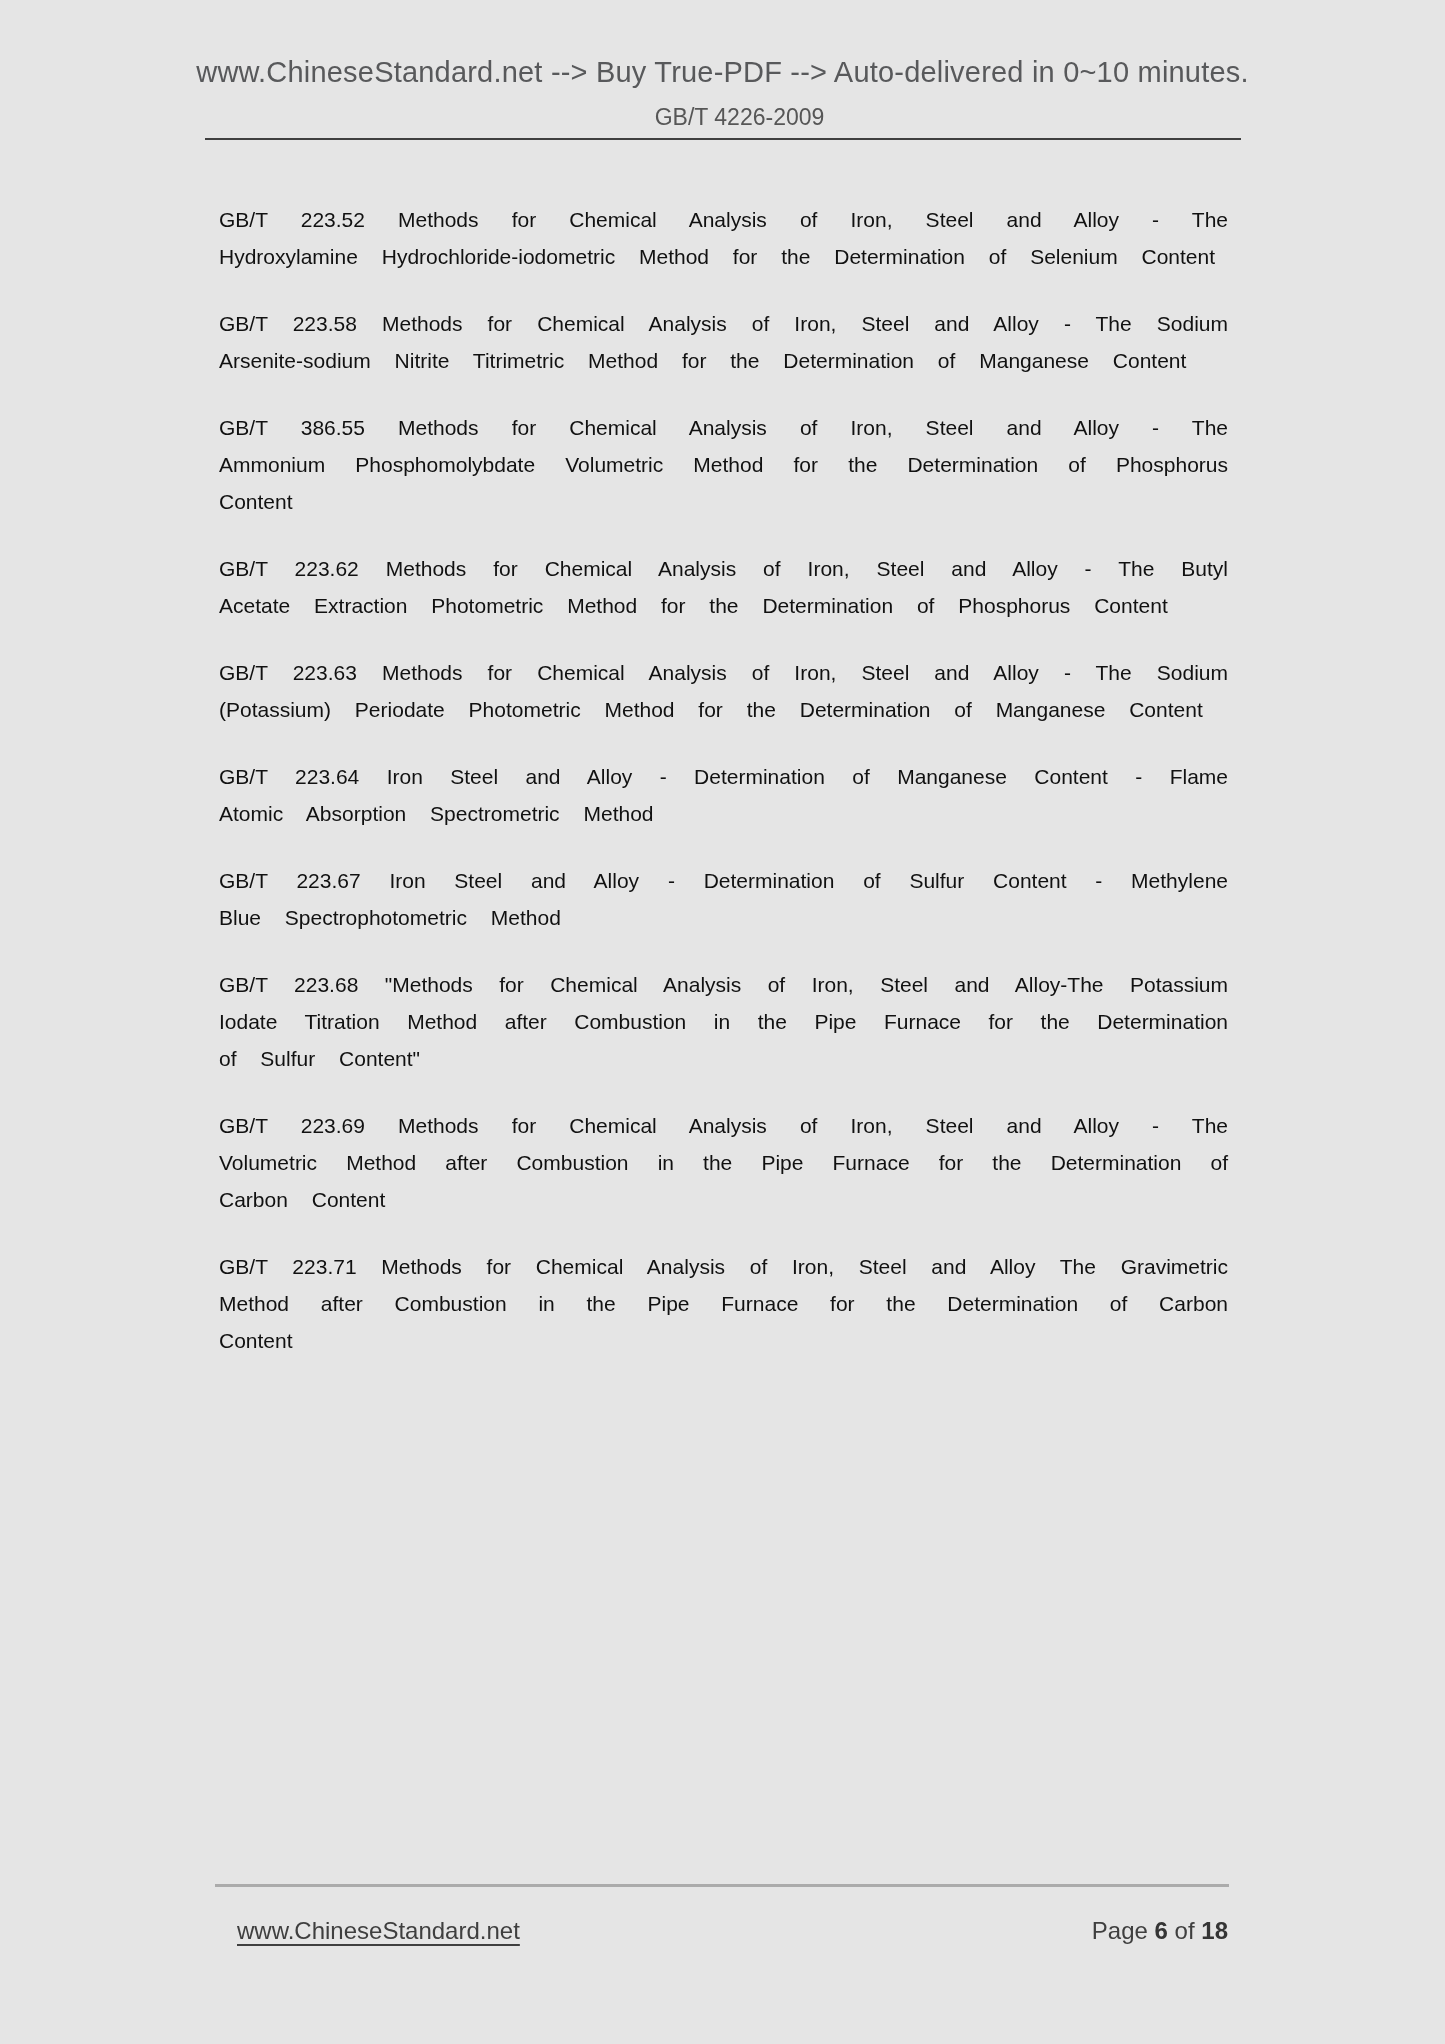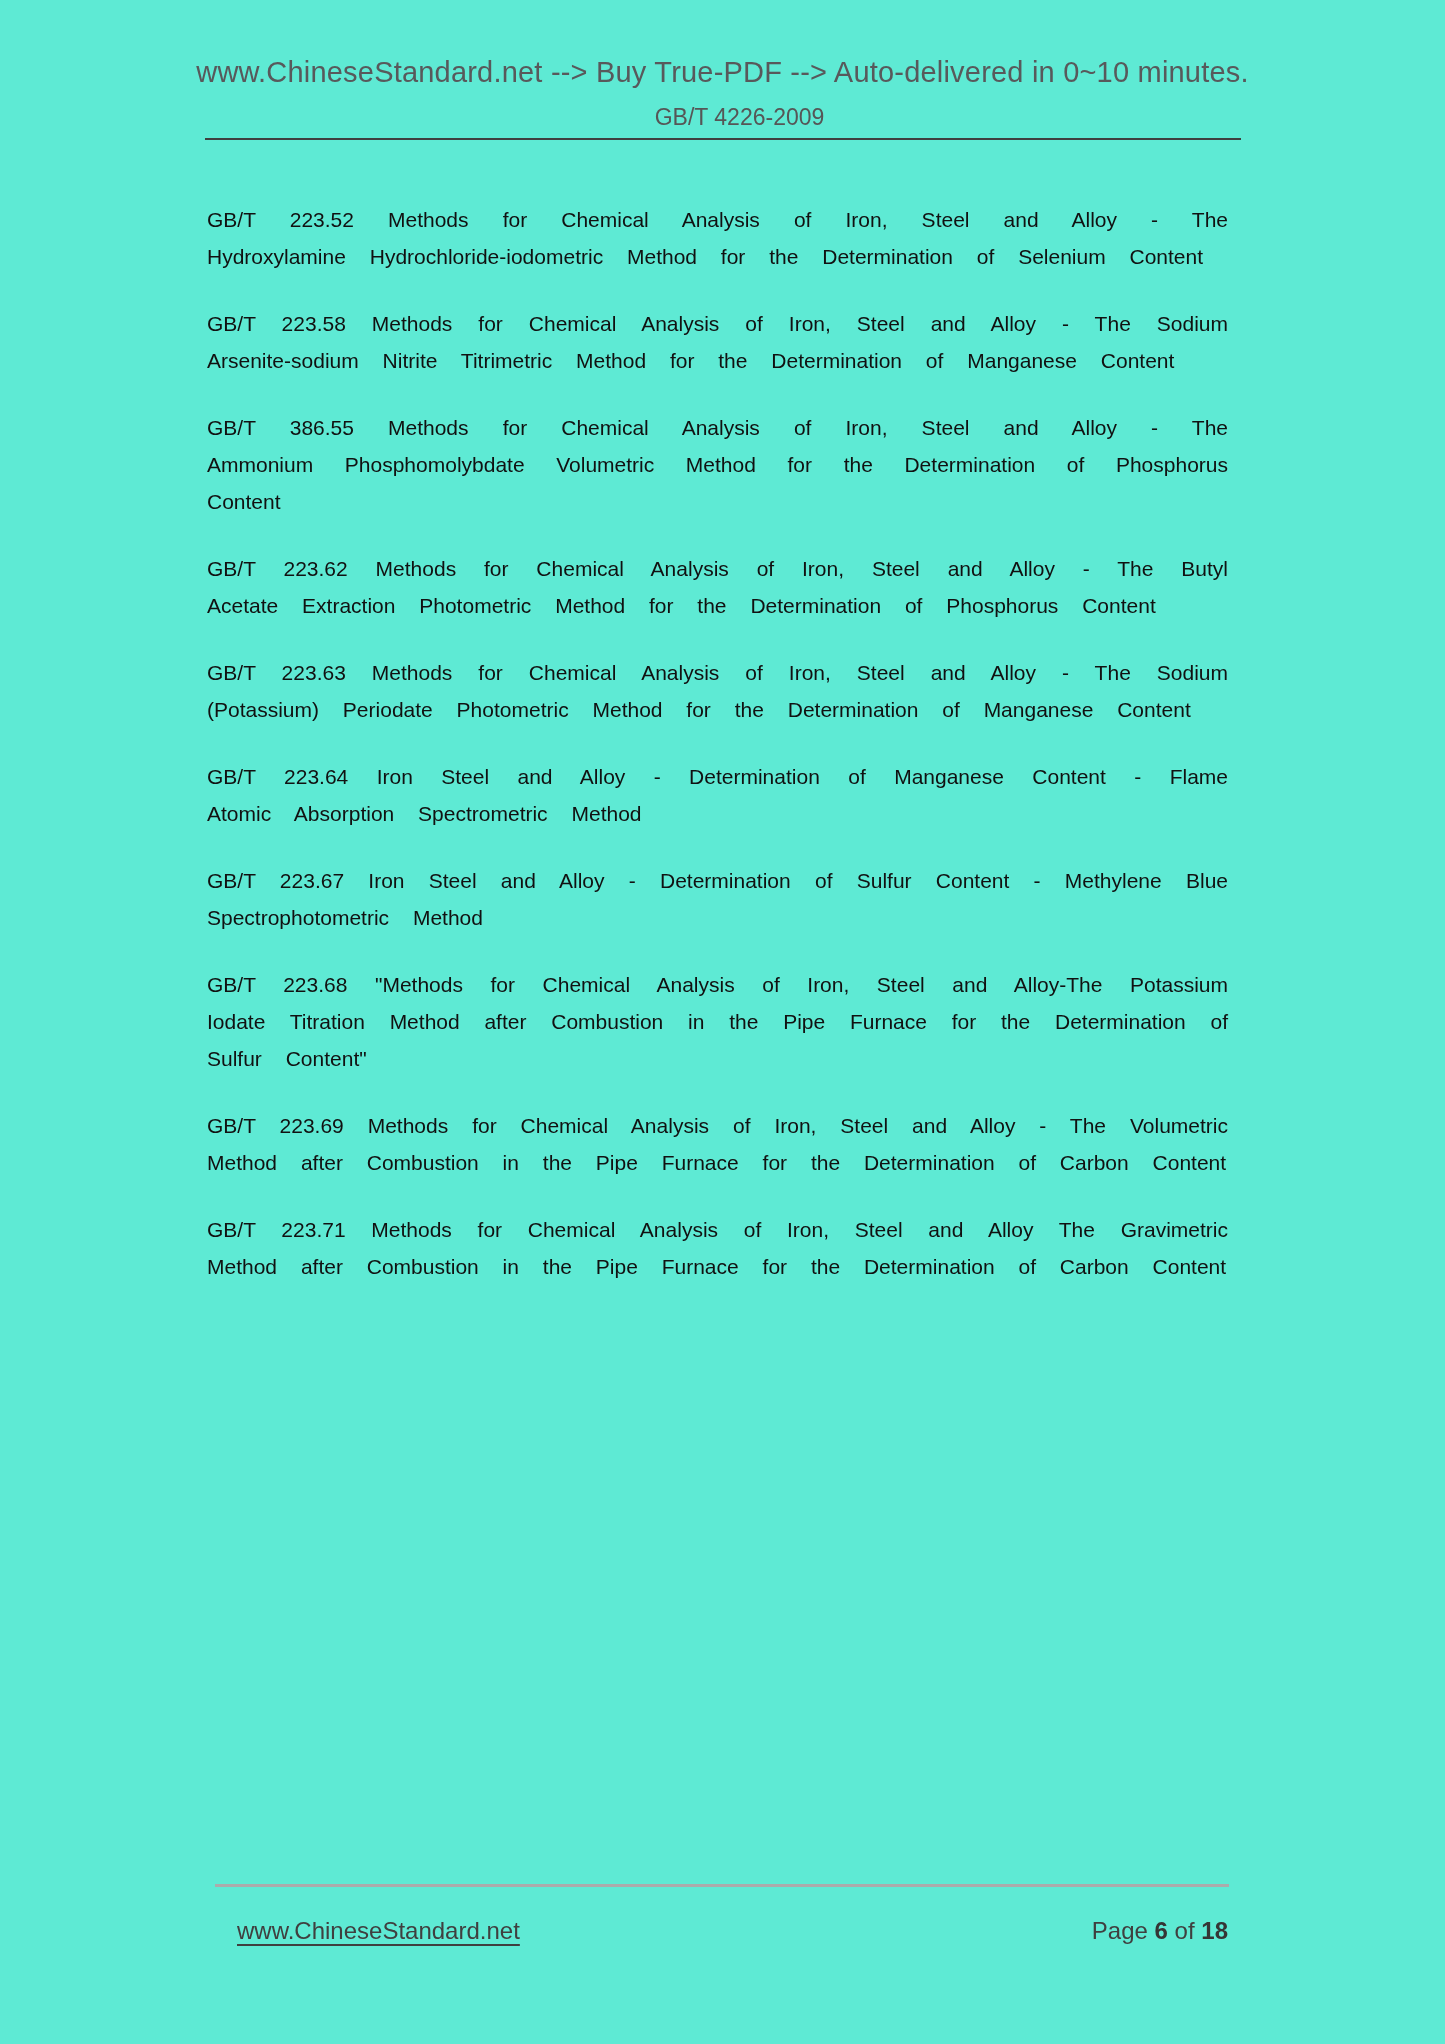--- a/index.html
+++ b/index.html
@@ -4,21 +4,21 @@
 <style>
   html, body {
     margin: 0;
     padding: 0;
     background: #ffffff;
   }
   .page {
     position: relative;
     width: 1445px;
     height: 2044px;
-    background: #5eead4;
+    background: #e5e5e5;
     font-family: "Liberation Sans", sans-serif;
     overflow: hidden;
   }
   
   .header-tagline {
     position: absolute;
     top: 56px;
     left: 0;
     width: 100%;
     text-align: center;
@@ -45,21 +45,21 @@
     background: #3f3f3f;
   }
   
   .body-text {
     position: absolute;
     top: 201px;
     left: 207px;
     width: 1021px;
   }
   .para {
-    margin: 0 0 30px 0;
+    margin: 0 0 30px 12px;
     font-size: 21px;
     line-height: 37px;
     color: #111111;
     text-align: justify;
     word-spacing: 18px;
   }
   .para:last-child { margin-bottom: 0; }
   
   .footer-rule {
     position: absolute;

